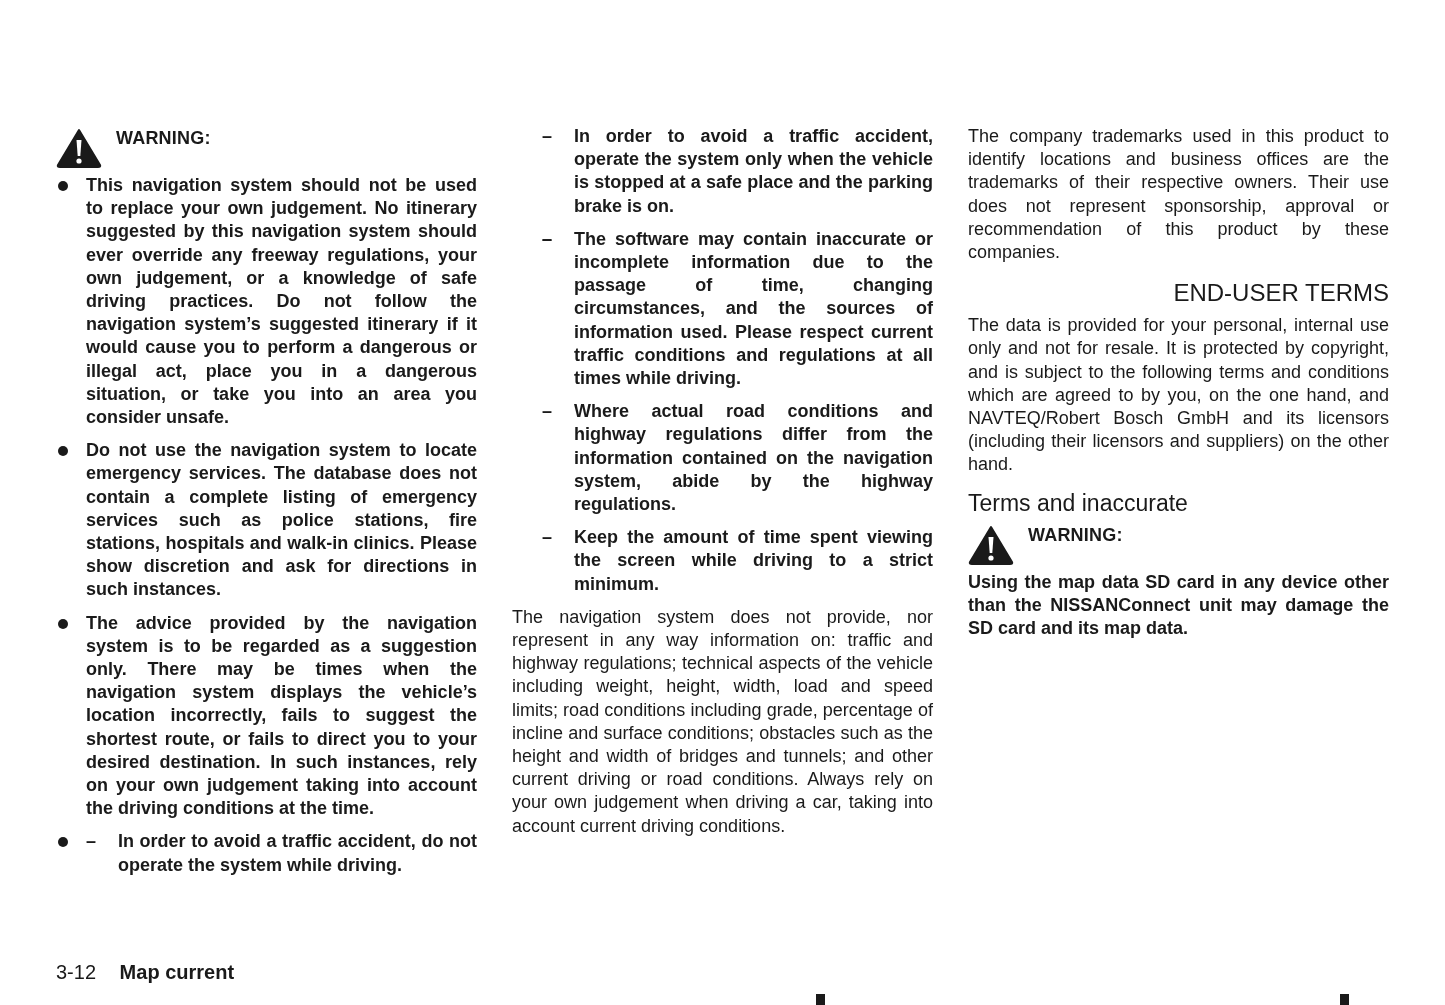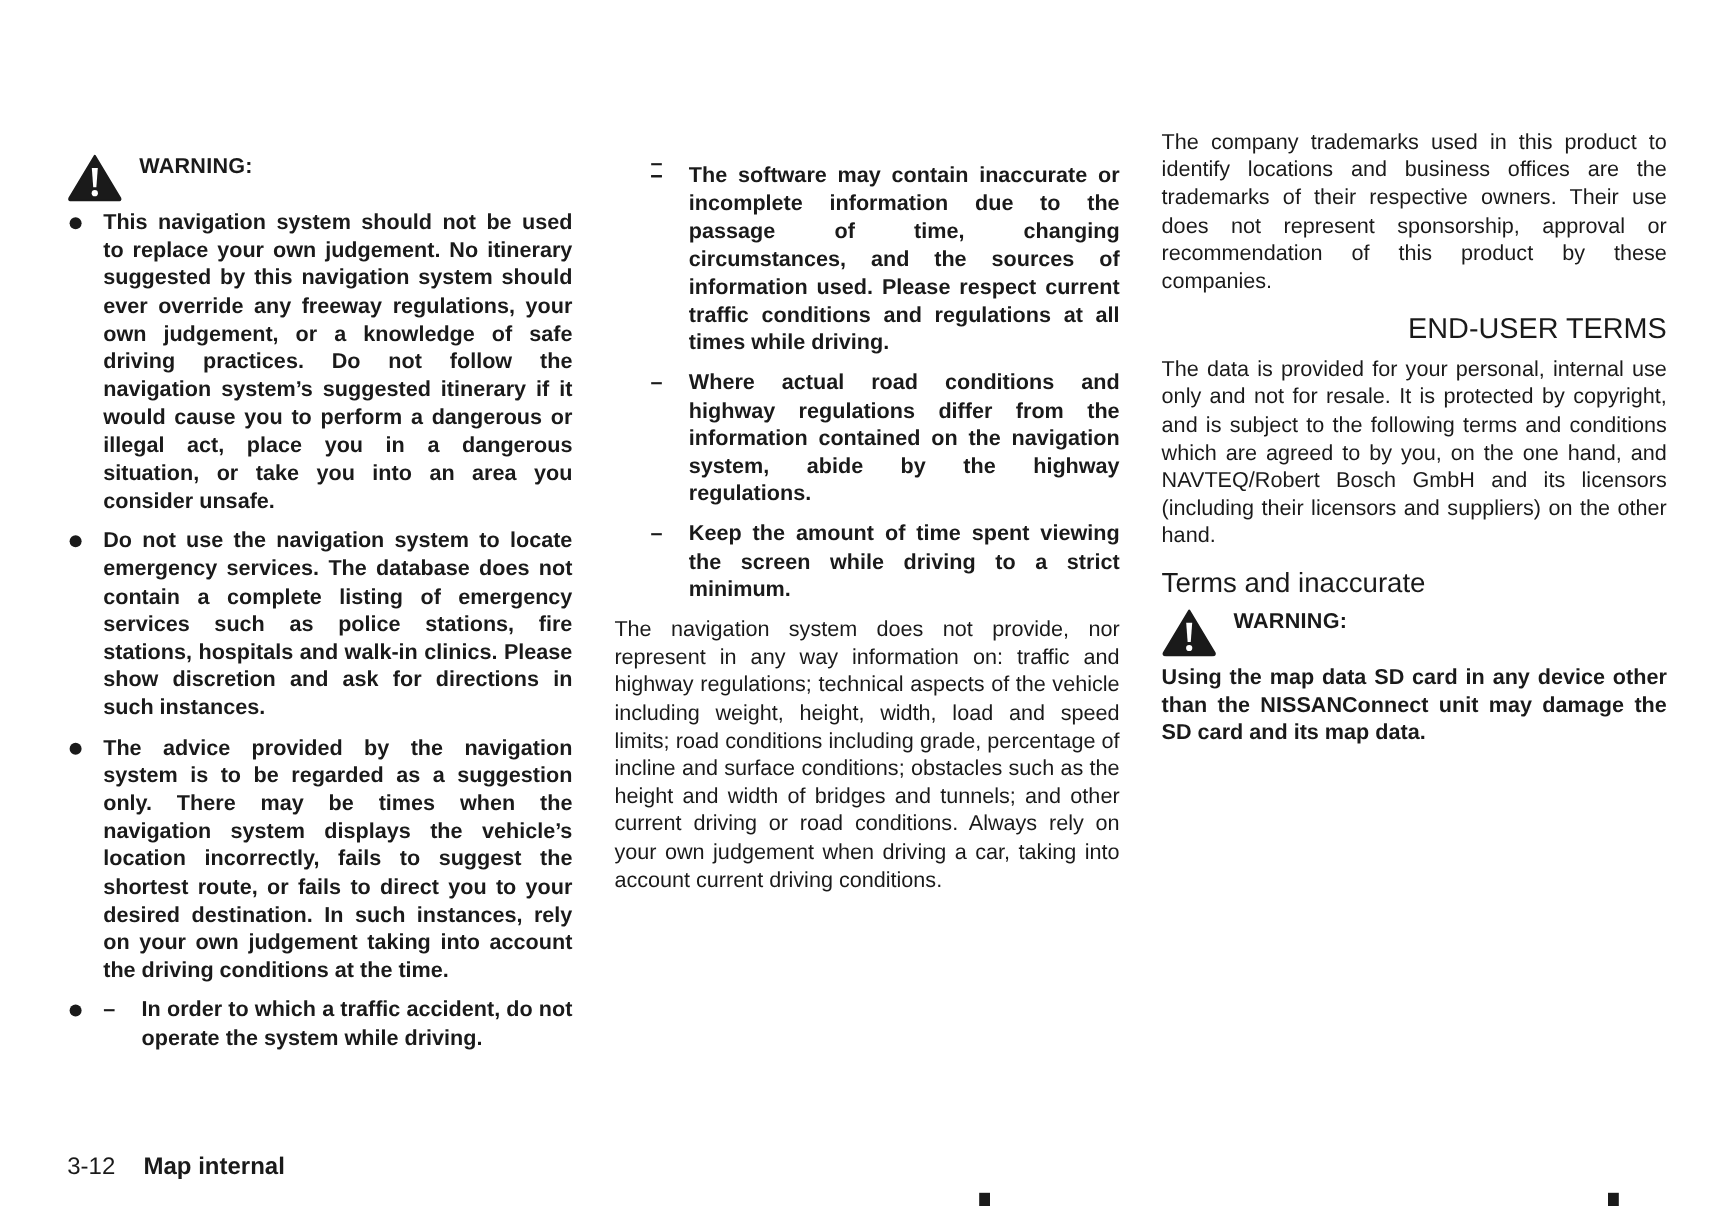--- a/index.html
+++ b/index.html
@@ -55,60 +55,61 @@
   </div>
   <div class="bullet-item bold-text">
     <span class="bullet-dot"></span>
     <span>The advice provided by the navigation system is to be regarded as a suggestion only. There may be times when the navigation system displays the vehicle’s location incorrectly, fails to suggest the shortest route, or fails to direct you to your desired destination. In such instances, rely on your own judgement taking into account the driving conditions at the time.</span>
   </div>
   <div class="bullet-item bold-text">
     <span class="bullet-dot"></span>
   </div>
   <div class="dash-item bold-text">
     <span class="dash">–</span>
-    <span>In order to which a traffic accident, do not operate the system while driving.</span>
+    <span>In order to avoid a traffic accident, do not operate the system while driving.</span>
   </div>
 </div>
 
 <div class="col col2" style="top:125px; left:512px;">
   <div class="dash-item bold-text">
     <span class="dash">–</span>
+    <span>In order to avoid a traffic accident, operate the system only when the vehicle is stopped at a safe place and the parking brake is on.</span>
   </div>
   <div class="dash-item bold-text">
     <span class="dash">–</span>
   </div>
   <div class="dash-item bold-text">
     <span class="dash">–</span>
     <span>The software may contain inaccurate or incomplete information due to the passage of time, changing circumstances, and the sources of information used. Please respect current traffic conditions and regulations at all times while driving.</span>
   </div>
   <div class="dash-item bold-text">
     <span class="dash">–</span>
     <span>Where actual road conditions and highway regulations differ from the information contained on the navigation system, abide by the highway regulations.</span>
   </div>
   <div class="dash-item bold-text">
     <span class="dash">–</span>
     <span>Keep the amount of time spent viewing the screen while driving to a strict minimum.</span>
   </div>
   <p class="reg-text" style="margin:0;">The navigation system does not provide, nor represent in any way information on: traffic and highway regulations; technical aspects of the vehicle including weight, height, width, load and speed limits; road conditions including grade, percentage of incline and surface conditions; obstacles such as the height and width of bridges and tunnels; and other current driving or road conditions. Always rely on your own judgement when driving a car, taking into account current driving conditions.</p>
 </div>
 
-<div class="col col3" style="top:107px;">
+<div class="col col3" style="top:125px;">
   <p class="reg-text" style="margin:0;">The company trademarks used in this product to identify locations and business offices are the trademarks of their respective owners. Their use does not represent sponsorship, approval or recommendation of this product by these companies.</p>
   <h2 class="section-title">END-USER TERMS</h2>
   <p class="reg-text" style="margin:0;">The data is provided for your personal, internal use only and not for resale. It is protected by copyright, and is subject to the following terms and conditions which are agreed to by you, on the one hand, and NAVTEQ/Robert Bosch GmbH and its licensors (including their licensors and suppliers) on the other hand.</p>
   <h3 class="sub-title">Terms and inaccurate</h3>
   <div class="warn-head" style="margin-top:6px;">
     <svg class="warn-icon" viewBox="0 0 46 40">
       <path d="M23 2 L44 37 Q45 39 42 39 L4 39 Q1 39 2 37 Z" fill="#1a1a1a" stroke="#1a1a1a" stroke-width="2" stroke-linejoin="round"></path>
       <path d="M20.5 12 L25.5 12 L24.3 28 L21.7 28 Z" fill="#fff"></path>
       <circle cx="23" cy="33" r="2.6" fill="#fff"></circle>
     </svg>
     <span class="warn-label">WARNING:</span>
   </div>
   <p class="bold-text" style="margin:2px 0 0 0;">Using the map data SD card in any device other than the NISSANConnect unit may damage the SD card and its map data.</p>
 </div>
 
 <div class="footer">
   <span class="page-num">3-12</span>
-  <span class="section">Map internal</span>
+  <span class="section">Map current</span>
 </div>
 <div class="crop-mark" style="left:816px;"></div>
 <div class="crop-mark" style="left:1340px;"></div>
 
 </body></html>

